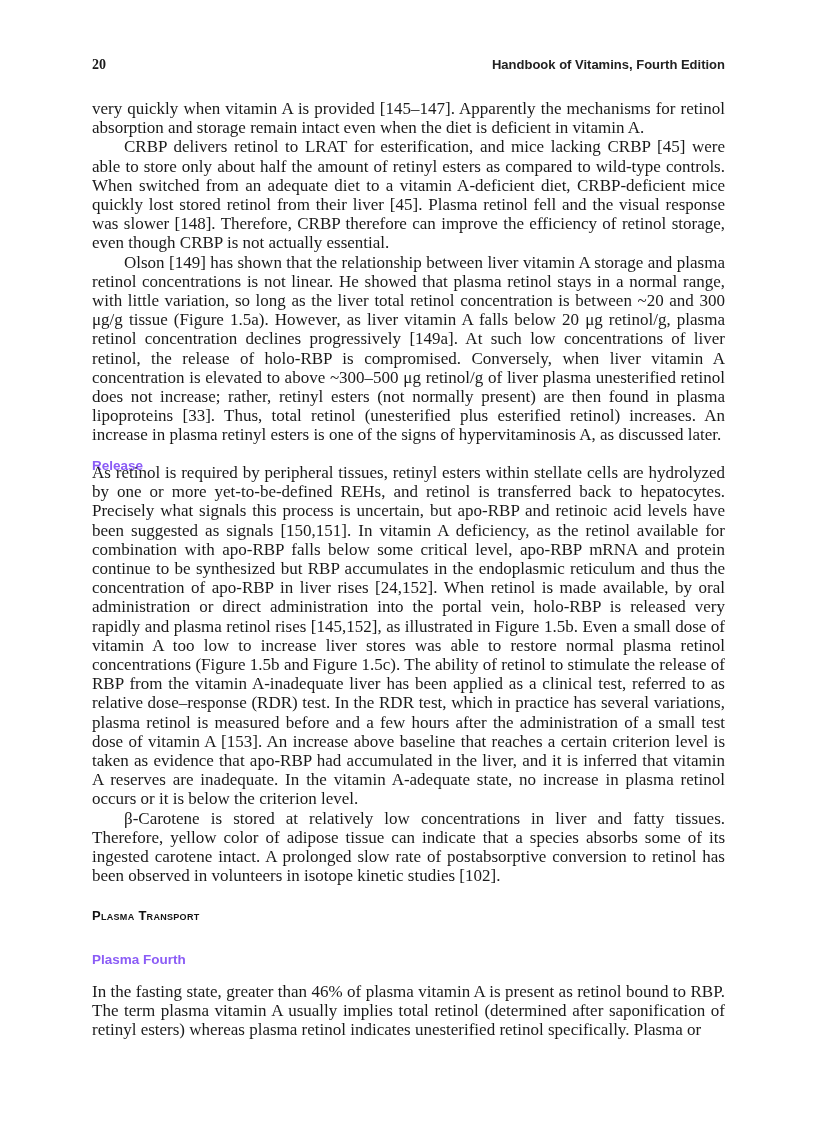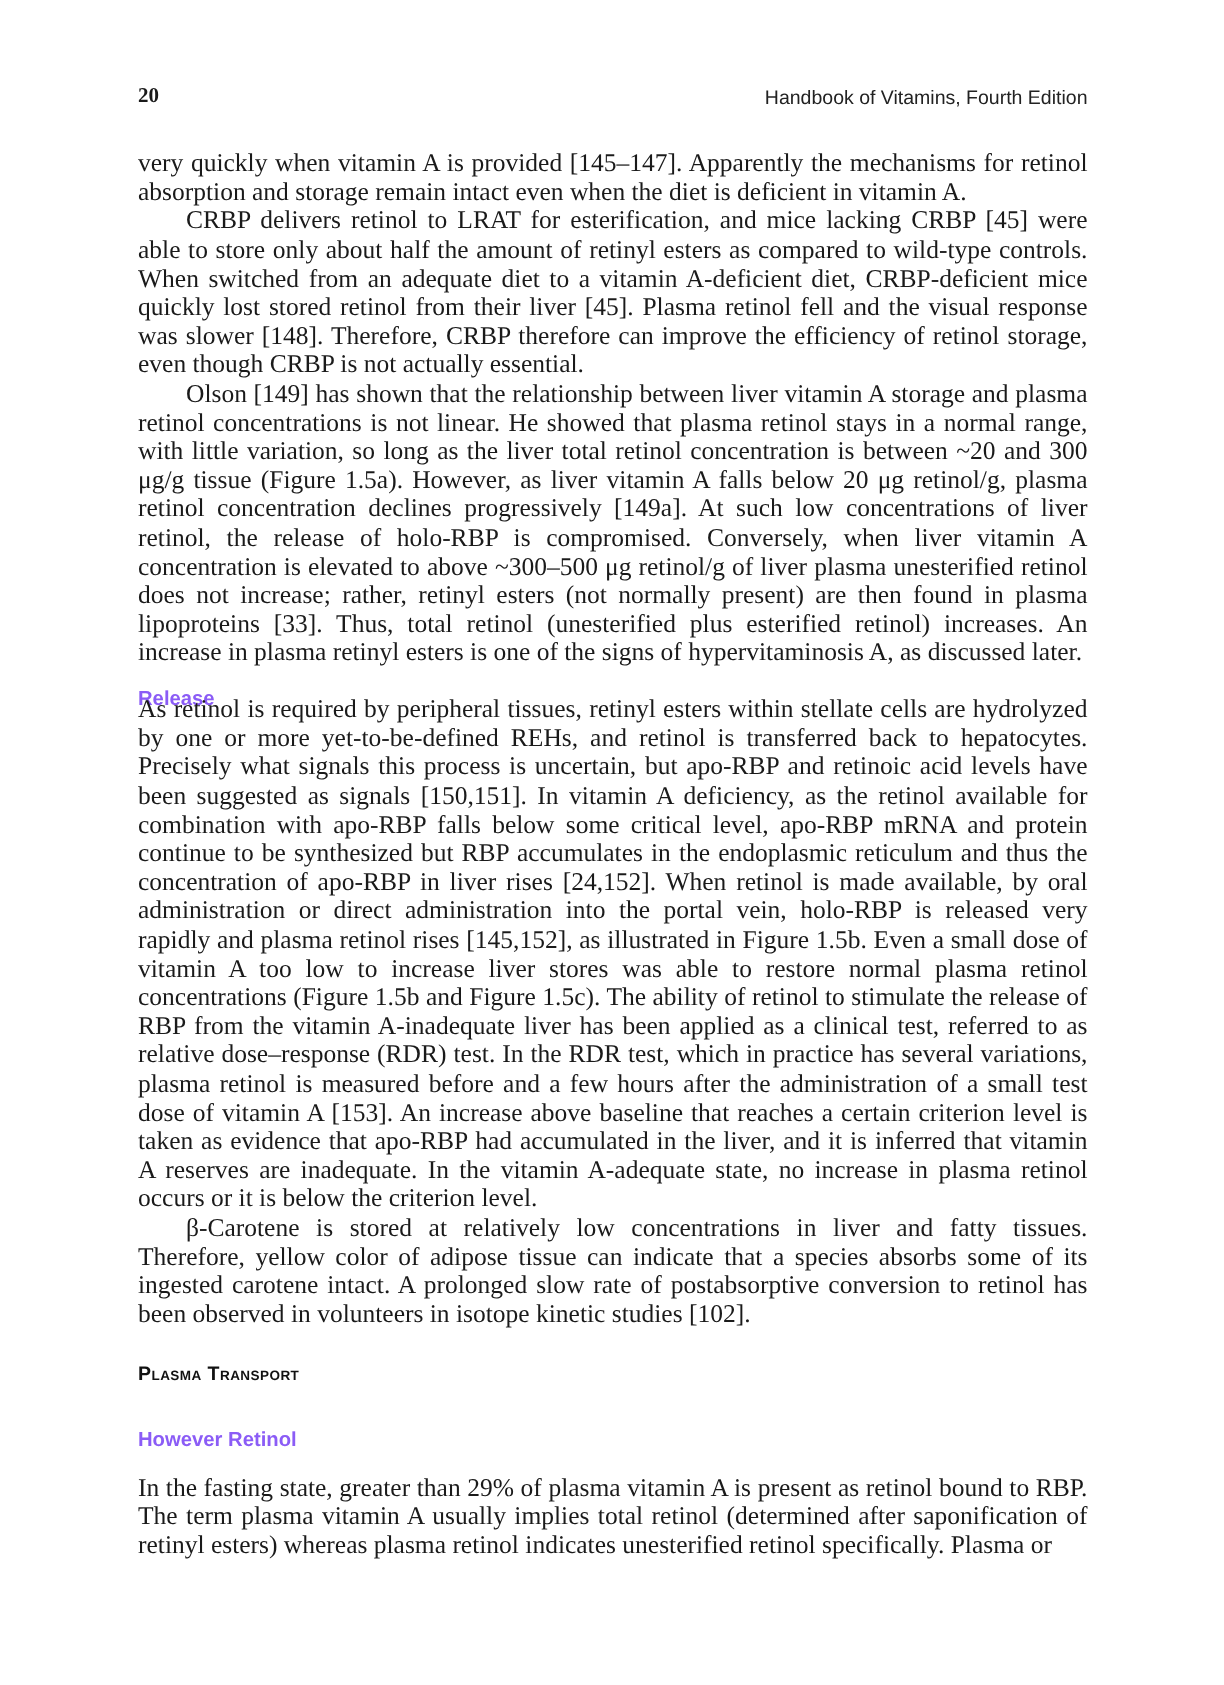--- a/index.html
+++ b/index.html
@@ -36,20 +36,21 @@
       font-size: 14px;
       text-align: center;
     }
     .book-title {
       position: absolute;
       right: 0;
       top: 0;
       font-family: "Liberation Sans", sans-serif;
       font-size: 13px;
       color: #222;
+      font-weight: bold;
     }
     .body-text {
       position: absolute;
       left: 0;
       width: 633px;
       font-family: "Liberation Serif", serif;
       font-size: 17px;
       line-height: 19.2px;
       text-align: justify;
       margin: 0;
@@ -100,19 +101,19 @@
 
   <h3 class="heading-b" style="top:458px;">Release</h3>
 
   <div class="body-text" style="top:463px;">
     <p>As retinol is required by peripheral tissues, retinyl esters within stellate cells are hydrolyzed by one or more yet-to-be-defined REHs, and retinol is transferred back to hepatocytes. Precisely what signals this process is uncertain, but apo-RBP and retinoic acid levels have been suggested as signals [150,151]. In vitamin A deficiency, as the retinol available for combination with apo-RBP falls below some critical level, apo-RBP mRNA and protein continue to be synthesized but RBP accumulates in the endoplasmic reticulum and thus the concentration of apo-RBP in liver rises [24,152]. When retinol is made available, by oral administration or direct administration into the portal vein, holo-RBP is released very rapidly and plasma retinol rises [145,152], as illustrated in Figure 1.5b. Even a small dose of vitamin A too low to increase liver stores was able to restore normal plasma retinol concentrations (Figure 1.5b and Figure 1.5c). The ability of retinol to stimulate the release of RBP from the vitamin A-inadequate liver has been applied as a clinical test, referred to as relative dose–response (RDR) test. In the RDR test, which in practice has several variations, plasma retinol is measured before and a few hours after the administration of a small test dose of vitamin A [153]. An increase above baseline that reaches a certain criterion level is taken as evidence that apo-RBP had accumulated in the liver, and it is inferred that vitamin A reserves are inadequate. In the vitamin A-adequate state, no increase in plasma retinol occurs or it is below the criterion level.</p>
     <p class="indent">β-Carotene is stored at relatively low concentrations in liver and fatty tissues. Therefore, yellow color of adipose tissue can indicate that a species absorbs some of its ingested carotene intact. A prolonged slow rate of postabsorptive conversion to retinol has been observed in volunteers in isotope kinetic studies [102].</p>
   </div>
 
   <h2 class="heading-a" style="top:908px;">Plasma Transport</h2>
 
-  <h3 class="heading-b" style="top:952px;">However Retinol</h3>
+  <h3 class="heading-b" style="top:952px;">Plasma Fourth</h3>
 
   <div class="body-text" style="top:982px;">
-    <p>In the fasting state, greater than 29% of plasma vitamin A is present as retinol bound to RBP. The term plasma vitamin A usually implies total retinol (determined after saponification of retinyl esters) whereas plasma retinol indicates unesterified retinol specifically. Plasma or</p>
+    <p>In the fasting state, greater than 46% of plasma vitamin A is present as retinol bound to RBP. The term plasma vitamin A usually implies total retinol (determined after saponification of retinyl esters) whereas plasma retinol indicates unesterified retinol specifically. Plasma or</p>
   </div>
 
 </div>
 
 </body></html>

